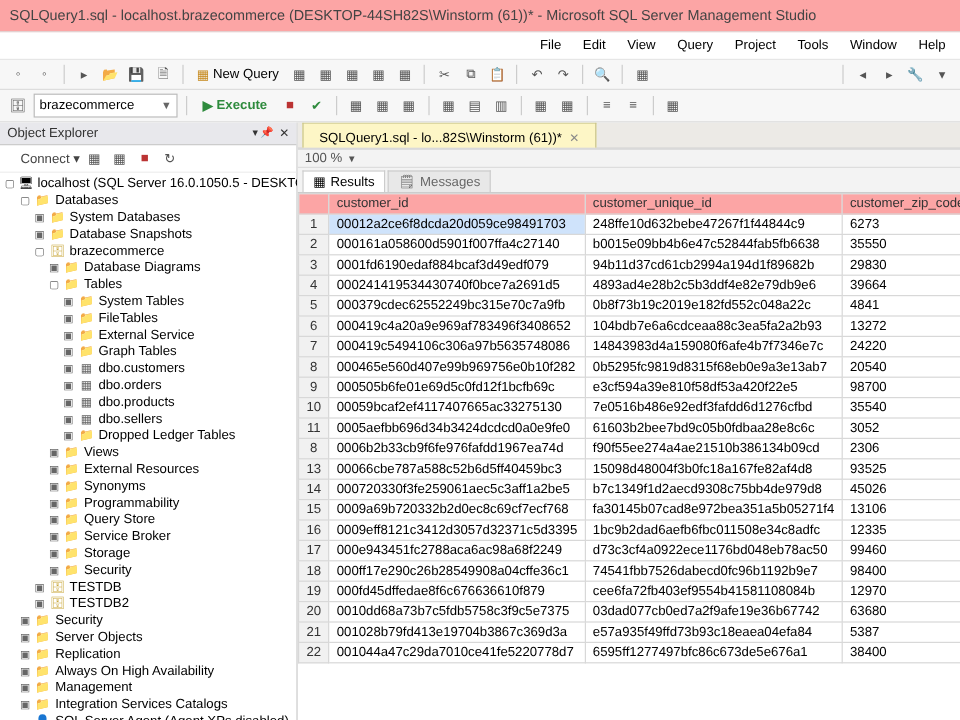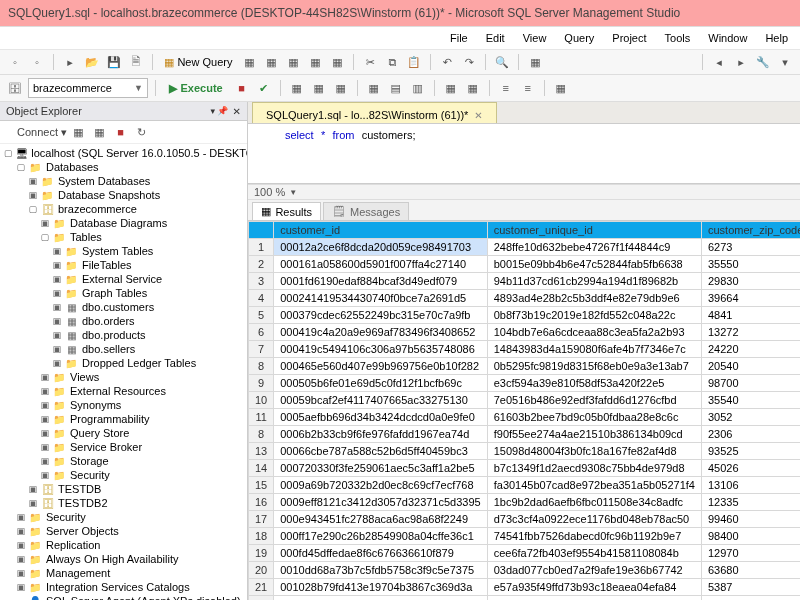--- a/index.html
+++ b/index.html
@@ -34,21 +34,21 @@
   .ftab-close { color:#888; font-size:10px; }
   .editor { background:#fff; flex:0 0 60px; padding:4px 8px; font-family:Consolas,monospace; font-size:12px; border-bottom:1px solid #ccc; }
   .kw { color:#0000cc; }
   .zoom { background:#f3f3f3; border-top:1px solid #ddd; border-bottom:1px solid #ddd; padding:1px 6px; font-size:10px; color:#555; display:flex; align-items:center; gap:4px; }
   .rtabs { background:#f3f3f3; display:flex; gap:2px; padding:2px 4px 0 4px; border-bottom:1px solid #ccc;}
   .rtab { padding:2px 8px; border:1px solid #ccc; border-bottom:none; background:#fff; display:flex; align-items:center; gap:4px; font-size:11px;}
   .rtab.off { background:#e8e8e8; color:#666; }
   .grid { flex:1; overflow:auto; background:#fff; }
   table { border-collapse:collapse; font-size:11px; }
   th, td { border:1px solid #d8d8d8; padding:1px 6px; text-align:left; white-space:nowrap; height:17px; }
-  th { background:#0ea5e9; font-weight:normal; color:#333; }
+  th { background:#fca5a5; font-weight:normal; color:#333; }
   td.rownum { background:#f1f1f1; text-align:center; width:22px; color:#333; }
   thead th.rownum { width:22px; }
   td.sel { background:#cfe3fb; }
 </style>
 </head>
 <body>
 
 <div class="titlebar">SQLQuery1.sql - localhost.brazecommerce (DESKTOP-44SH82S\Winstorm (61))* - Microsoft SQL Server Management Studio</div>
 
 <div class="menubar">
@@ -317,26 +317,20 @@
   </div>
 
   <div class="right">
     <div class="ftab-bar">
       <div class="ftab">
         <span>SQLQuery1.sql - lo...82S\Winstorm (61))*</span>
         <span class="ftab-close">✕</span>
       </div>
     </div>
 
-    <div class="editor">
-      &nbsp;&nbsp;&nbsp;&nbsp;<span class="kw">select</span>
-      <span class="kw">*</span>
-      <span class="kw">from</span>
-      <span>customers;</span>
-    </div>
 
     <div class="zoom">
       <span>100 %</span>
       <span style="font-size:8px;">▼</span>
       <span style="flex:1;"></span>
     </div>
 
     <div class="rtabs">
       <div class="rtab">
         <span>▦</span>

